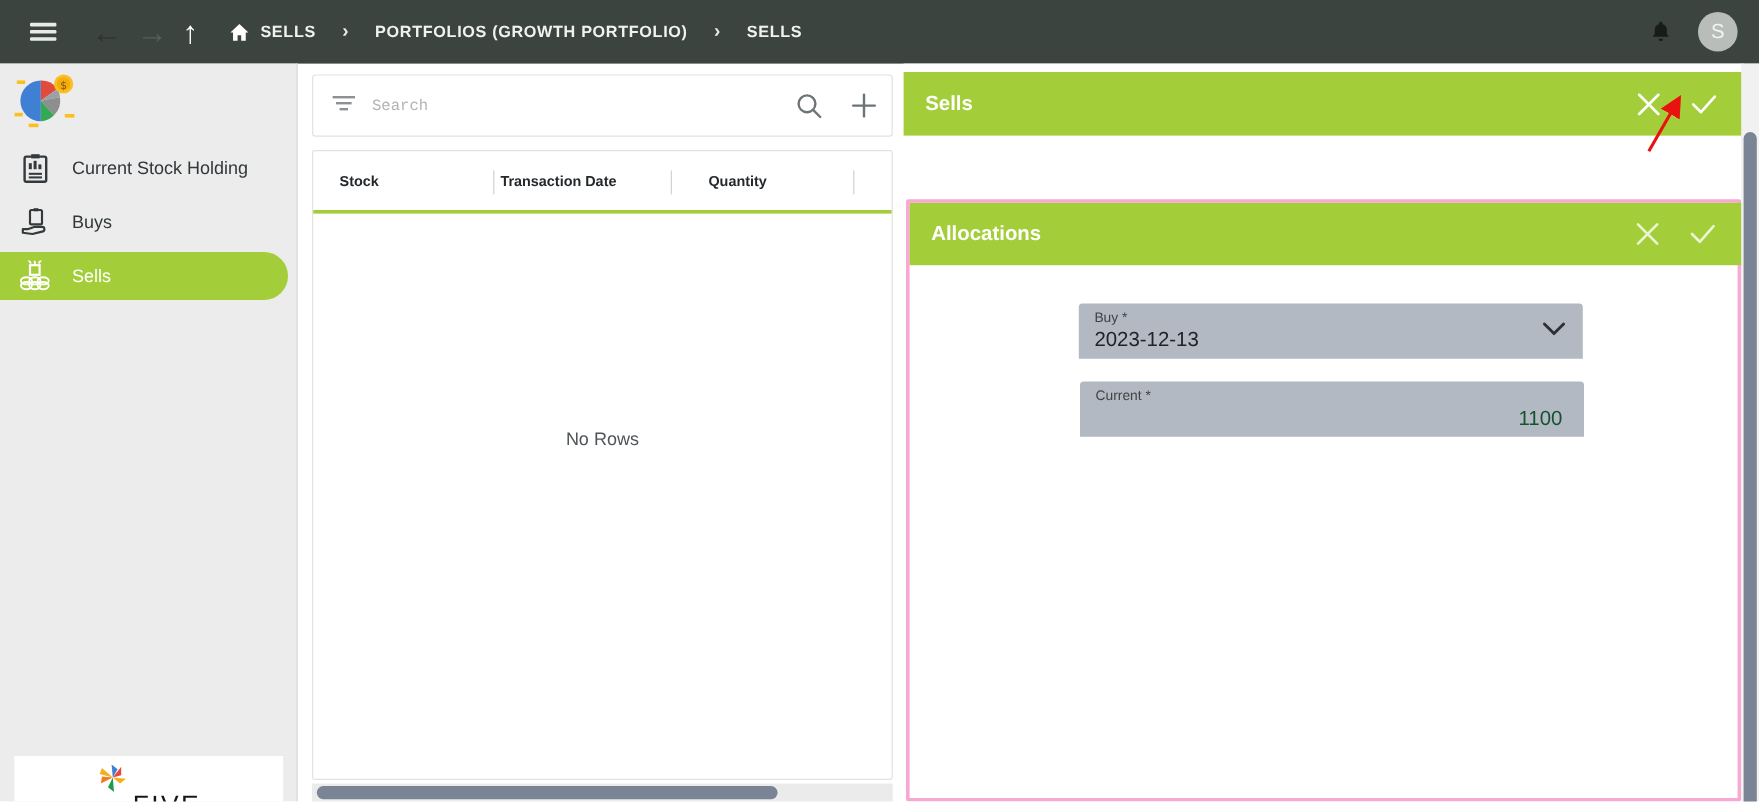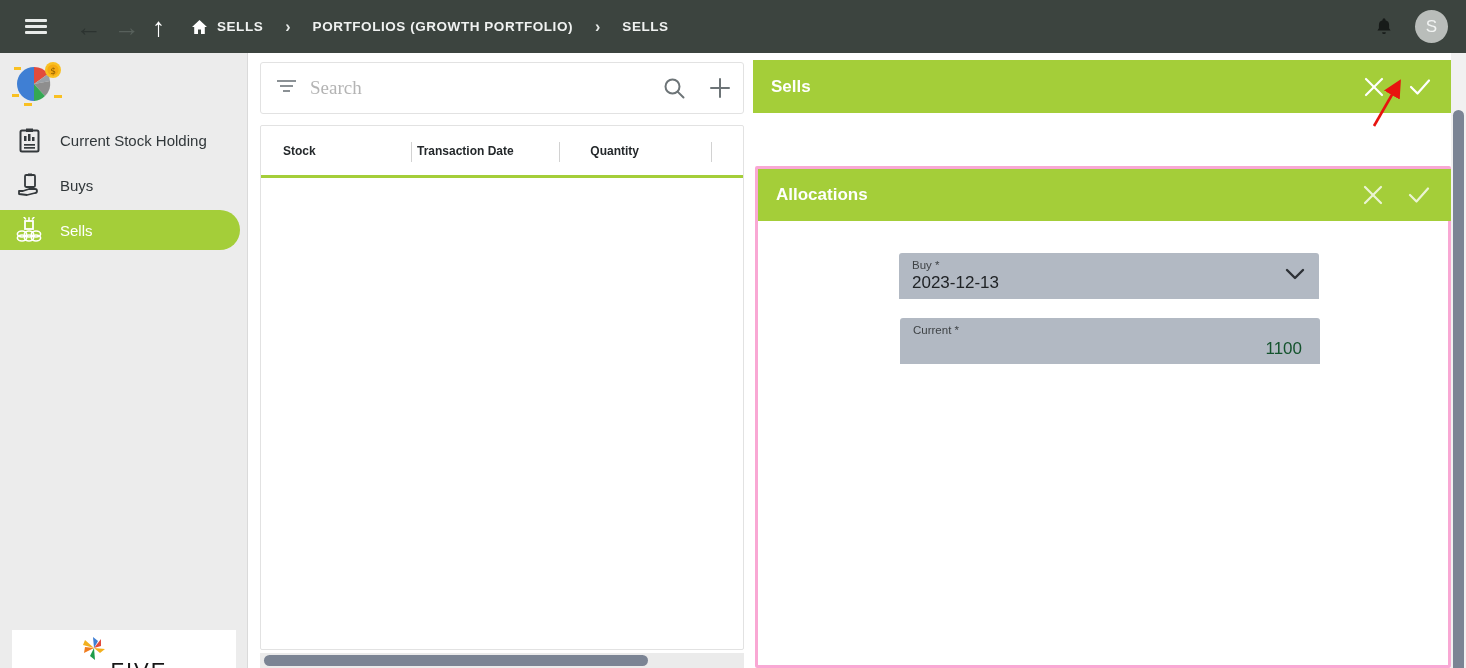--- a/index.html
+++ b/index.html
@@ -81,21 +81,21 @@
   
   .listpanel { position: absolute; left: 260px; top: 53px; width: 484px; height: 615px; }
   .searchbar {
     position: absolute; left: 0; top: 9px; width: 484px; height: 52px;
     background: #ffffff; border: 1px solid #e2e2e2; border-radius: 3px;
     display: flex; align-items: center;
   }
   .filter-ico { margin-left: 16px; }
   .search-input {
     flex: 1; border: none; outline: none; margin-left: 14px;
-    font-size: 19px; color: #1d4ed8; font-family: Liberation Serif, serif;
+    font-size: 13px; color: #1d4ed8; font-family: Liberation Mono, monospace;
     background: transparent;
   }
   .search-input::placeholder { color: #b4b4b4; }
   .sb-btn { width: 46px; height: 52px; display: flex; align-items: center; justify-content: center; cursor: pointer; }
 
   .grid {
     position: absolute; left: 0; top: 72px; width: 484px; height: 525px;
     background: #ffffff; border: 1px solid #e2e2e2; border-radius: 2px;
   }
   .grid-head {
@@ -308,20 +308,21 @@
 
     <div class="grid">
       <div class="grid-head">
         <span class="gh gh-stock">Stock</span>
         <span class="gh-sep gh-sep1"></span>
         <span class="gh gh-date">Transaction Date</span>
         <span class="gh-sep gh-sep2"></span>
         <span class="gh gh-qty">Quantity</span>
         <span class="gh-sep gh-sep3"></span>
       </div>
+      <div class="no-rows">No Rows</div>
     </div>
 
     <div class="hscroll-track">
       <div class="hscroll-thumb"></div>
     </div>
 
   </div>
 
   <div class="detail">
 

